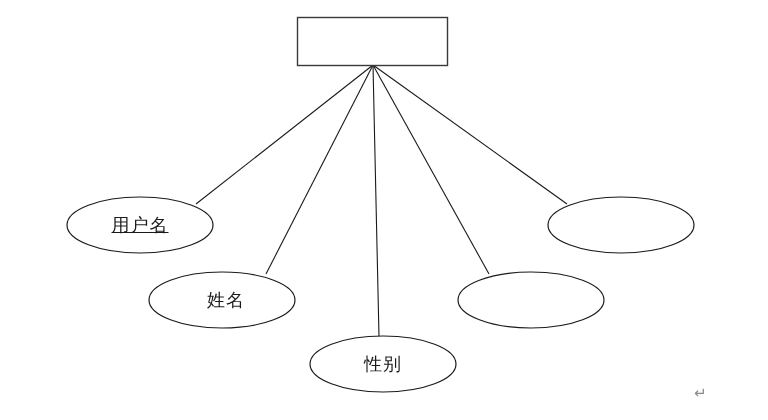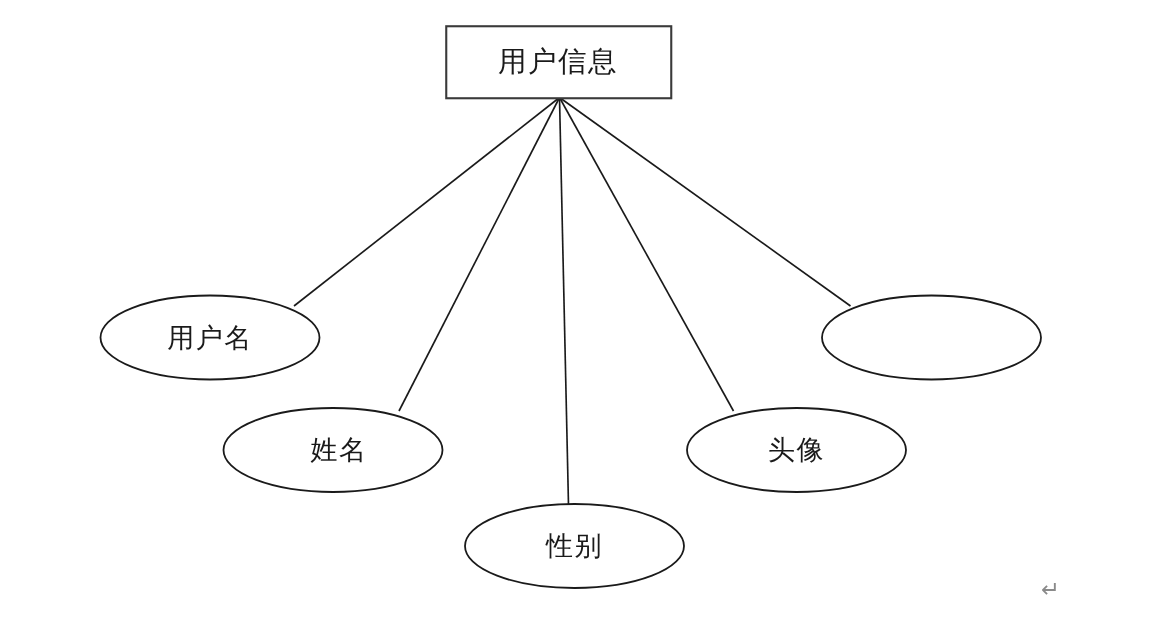--- a/index.html
+++ b/index.html
@@ -72,26 +72,24 @@
 
     <rect x="297.5" y="17.5" width="150" height="48" fill="#ffffff" stroke="#3a3a3a" stroke-width="1.4"></rect>
 
     <ellipse cx="140" cy="225" rx="73" ry="28" fill="#ffffff" stroke="#1a1a1a" stroke-width="1.2"></ellipse>
     <ellipse cx="222" cy="300" rx="73" ry="28" fill="#ffffff" stroke="#1a1a1a" stroke-width="1.2"></ellipse>
     <ellipse cx="383" cy="364" rx="73" ry="28" fill="#ffffff" stroke="#1a1a1a" stroke-width="1.2"></ellipse>
     <ellipse cx="531" cy="300" rx="73" ry="28" fill="#ffffff" stroke="#1a1a1a" stroke-width="1.2"></ellipse>
     <ellipse cx="621" cy="225" rx="73" ry="28" fill="#ffffff" stroke="#1a1a1a" stroke-width="1.2"></ellipse>
   </svg>
 
-  <div class="node-label entity-label" style="left:297px; top:17px; width:150px; height:48px;">用户信息</div>
 
-  <div class="node-label attr-label" style="left:67px; top:197px; width:146px; height:56px;">用户名</div>
+  <div class="node-label attr-label" style="left:67px; top:197px; width:146px; height:56px;text-decoration:underline;">用户名</div>
 
   <div class="node-label attr-label" style="left:153px; top:272px; width:146px; height:56px;">姓名</div>
 
   <div class="node-label attr-label" style="left:310px; top:336px; width:146px; height:56px;">性别</div>
 
-  <div class="node-label attr-label" style="left:458px; top:272px; width:146px; height:56px;">头像</div>
 
 
   <div id="paragraph-mark" style="left:694px; top:386px;">↵</div>
 
 </div>
 
 </body></html>

